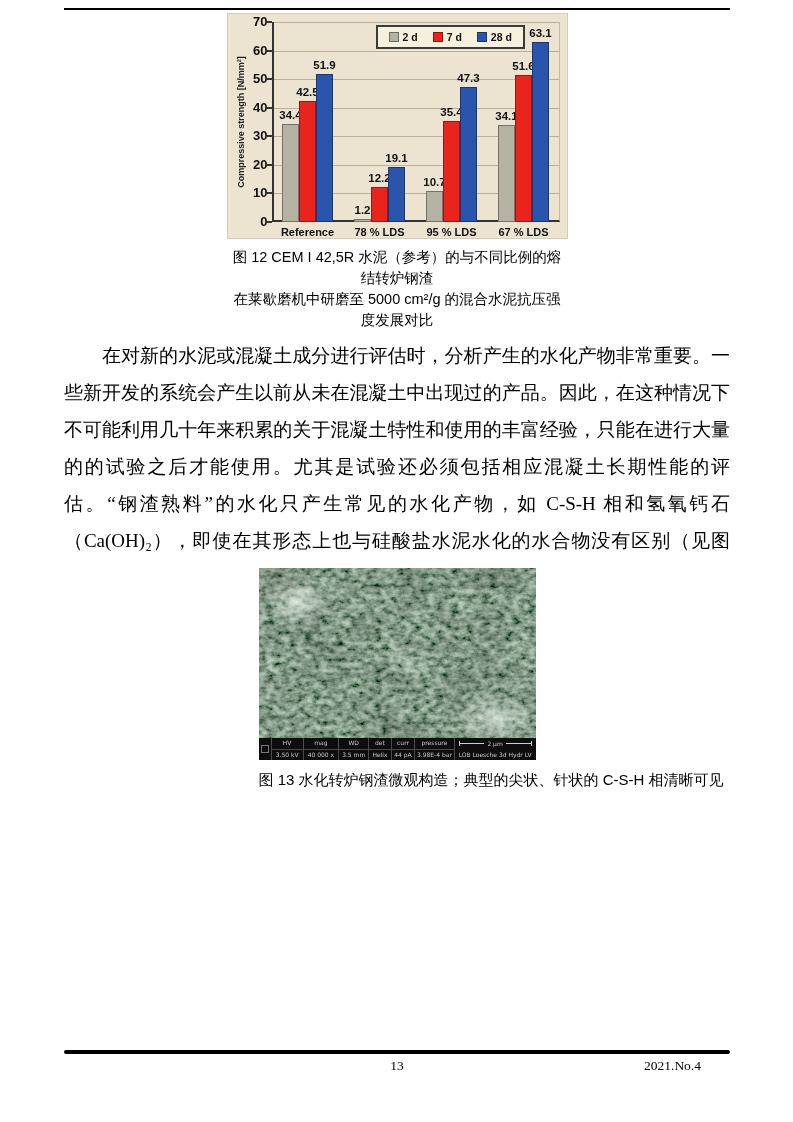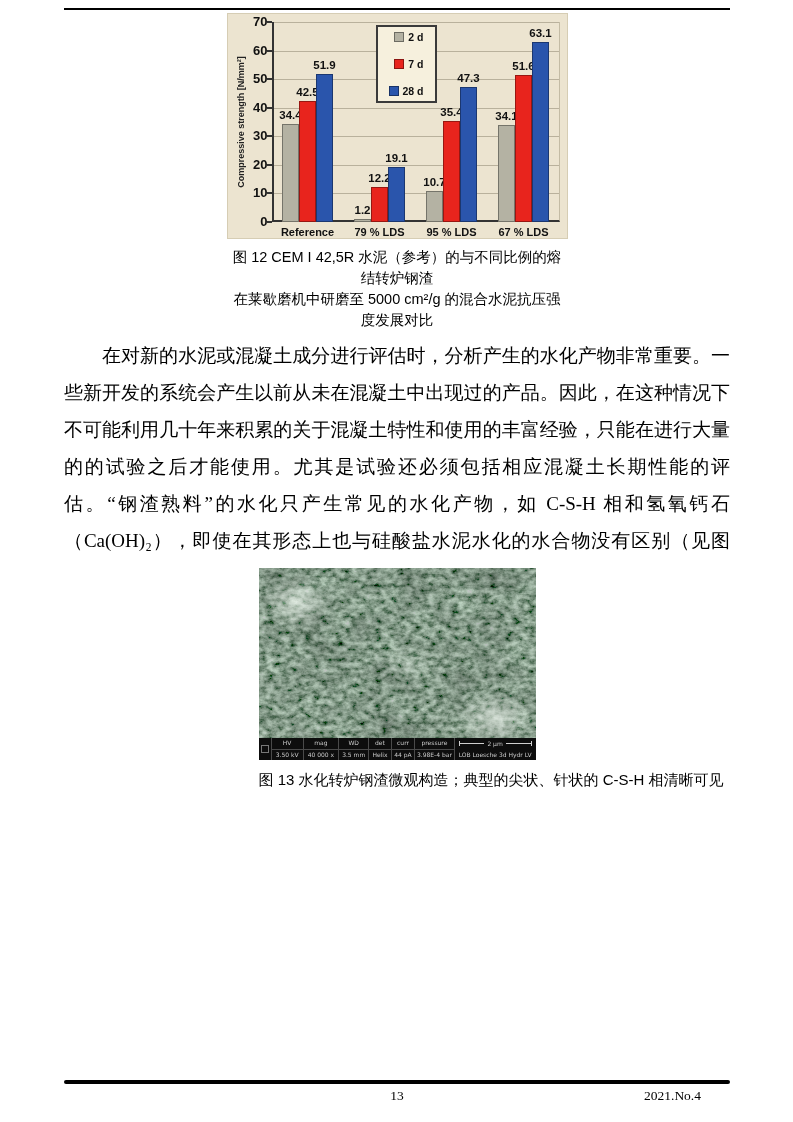--- a/index.html
+++ b/index.html
@@ -25,22 +25,22 @@
           font-size:9px;font-weight:bold;color:#222;
           transform:translate(-50%,-50%) rotate(-90deg);}
   .grid{position:absolute;height:1px;background:#b9b19c;}
   .tickmark{position:absolute;width:5px;height:2px;background:#333;}
   .tick{position:absolute;left:16px;width:24px;text-align:right;font-size:13px;font-weight:bold;color:#111;}
   .plotframe{position:absolute;border-left:2px solid #333;border-bottom:2px solid #333;
              border-right:1px solid #c3bba4;box-sizing:border-box;}
   .bar{position:absolute;border:1px solid rgba(0,0,0,.35);box-sizing:border-box;}
   .blabel{position:absolute;width:34px;text-align:center;font-size:11.5px;font-weight:600;color:#111;}
   .cat{position:absolute;text-align:center;font-size:11px;font-weight:bold;color:#111;}
-  .legend{position:absolute;left:148px;top:11px;display:inline-flex;gap:15px;align-items:flex-end;
-          background:#f6f0dd;border:2px solid #3a3a3a;padding:4px 11px;flex-direction:column;}
+  .legend{position:absolute;left:148px;top:11px;display:inline-flex;gap:15px;align-items:flex-start;
+          background:#f6f0dd;border:2px solid #3a3a3a;padding:4px 11px;}
   .litem{display:inline-flex;align-items:center;gap:4px;font-size:10.5px;font-weight:bold;color:#111;white-space:nowrap;}
   .lsw{display:inline-block;width:8px;height:8px;border:1px solid rgba(0,0,0,.4);}
   .fig12 figcaption{margin-top:8px;text-align:center;font-family:"Liberation Sans",sans-serif;
           font-size:14.5px;line-height:21px;}
 
   
   .fig13{width:277px;margin:9px auto 16px;}
   .sem{width:277px;}
   .sem svg{display:block;}
   .sem-bar{display:flex;width:277px;height:22px;background:#0d0d0d;box-sizing:border-box;
@@ -55,21 +55,21 @@
   .sem-scale .srow{flex:1;display:flex;align-items:center;justify-content:center;gap:3px;
            font-size:6px;padding:0 4px;}
   .sline{flex:1;height:1px;background:#cfcfcf;position:relative;}
   .sline:before{content:"";position:absolute;width:1px;height:5px;background:#cfcfcf;top:-2px;}
   .sline.left:before{left:0;} .sline.right:before{right:0;}
   .sem-credit{font-size:6px;white-space:nowrap;}
   .fig13-caption{margin-top:11px;text-align:center;font-family:"Liberation Sans",sans-serif;
            font-size:15px;white-space:nowrap;}
 
   
-  .footer{position:absolute;left:64px;right:63px;top:1050px;margin-top:30px;}
+  .footer{position:absolute;left:64px;right:63px;top:1050px;}
   .footer-rule{height:4px;background:#000;border-radius:2px;}
   .footer-row{position:relative;margin-top:4px;font-size:13.5px;text-align:center;}
   .issue{position:absolute;right:29px;top:0;}
 </style>
 </head>
 <body>
 
 <div class="content">
 
   <div class="header-rule"></div>
@@ -108,21 +108,21 @@
         <div class="blabel" style="left:63.0px;top:71.6px">42.5</div>
         <div class="bar" style="left:88.5px;top:59.7px;width:17px;height:148.3px;background:#2a55ac"></div>
         <div class="blabel" style="left:80.0px;top:44.7px">51.9</div>
         <div class="cat" style="left:44.0px;top:212px;width:72px">Reference</div>
         <div class="bar" style="left:126.5px;top:204.6px;width:17px;height:3.4px;background:#b4b2a3"></div>
         <div class="blabel" style="left:118.0px;top:189.6px">1.2</div>
         <div class="bar" style="left:143.5px;top:173.1px;width:17px;height:34.9px;background:#e8241d"></div>
         <div class="blabel" style="left:135.0px;top:158.1px">12.2</div>
         <div class="bar" style="left:160.5px;top:153.4px;width:17px;height:54.6px;background:#2a55ac"></div>
         <div class="blabel" style="left:152.0px;top:138.4px">19.1</div>
-        <div class="cat" style="left:116.0px;top:212px;width:72px">79 % LDS</div>
+        <div class="cat" style="left:116.0px;top:212px;width:72px">78 % LDS</div>
         <div class="bar" style="left:198.5px;top:177.4px;width:17px;height:30.6px;background:#b4b2a3"></div>
         <div class="blabel" style="left:190.0px;top:162.4px">10.7</div>
         <div class="bar" style="left:215.5px;top:106.9px;width:17px;height:101.1px;background:#e8241d"></div>
         <div class="blabel" style="left:207.0px;top:91.9px">35.4</div>
         <div class="bar" style="left:232.5px;top:72.9px;width:17px;height:135.1px;background:#2a55ac"></div>
         <div class="blabel" style="left:224.0px;top:57.9px">47.3</div>
         <div class="cat" style="left:188.0px;top:212px;width:72px">95 % LDS</div>
         <div class="bar" style="left:270.5px;top:110.6px;width:17px;height:97.4px;background:#b4b2a3"></div>
         <div class="blabel" style="left:262.0px;top:95.6px">34.1</div>
         <div class="bar" style="left:287.5px;top:60.6px;width:17px;height:147.4px;background:#e8241d"></div>

